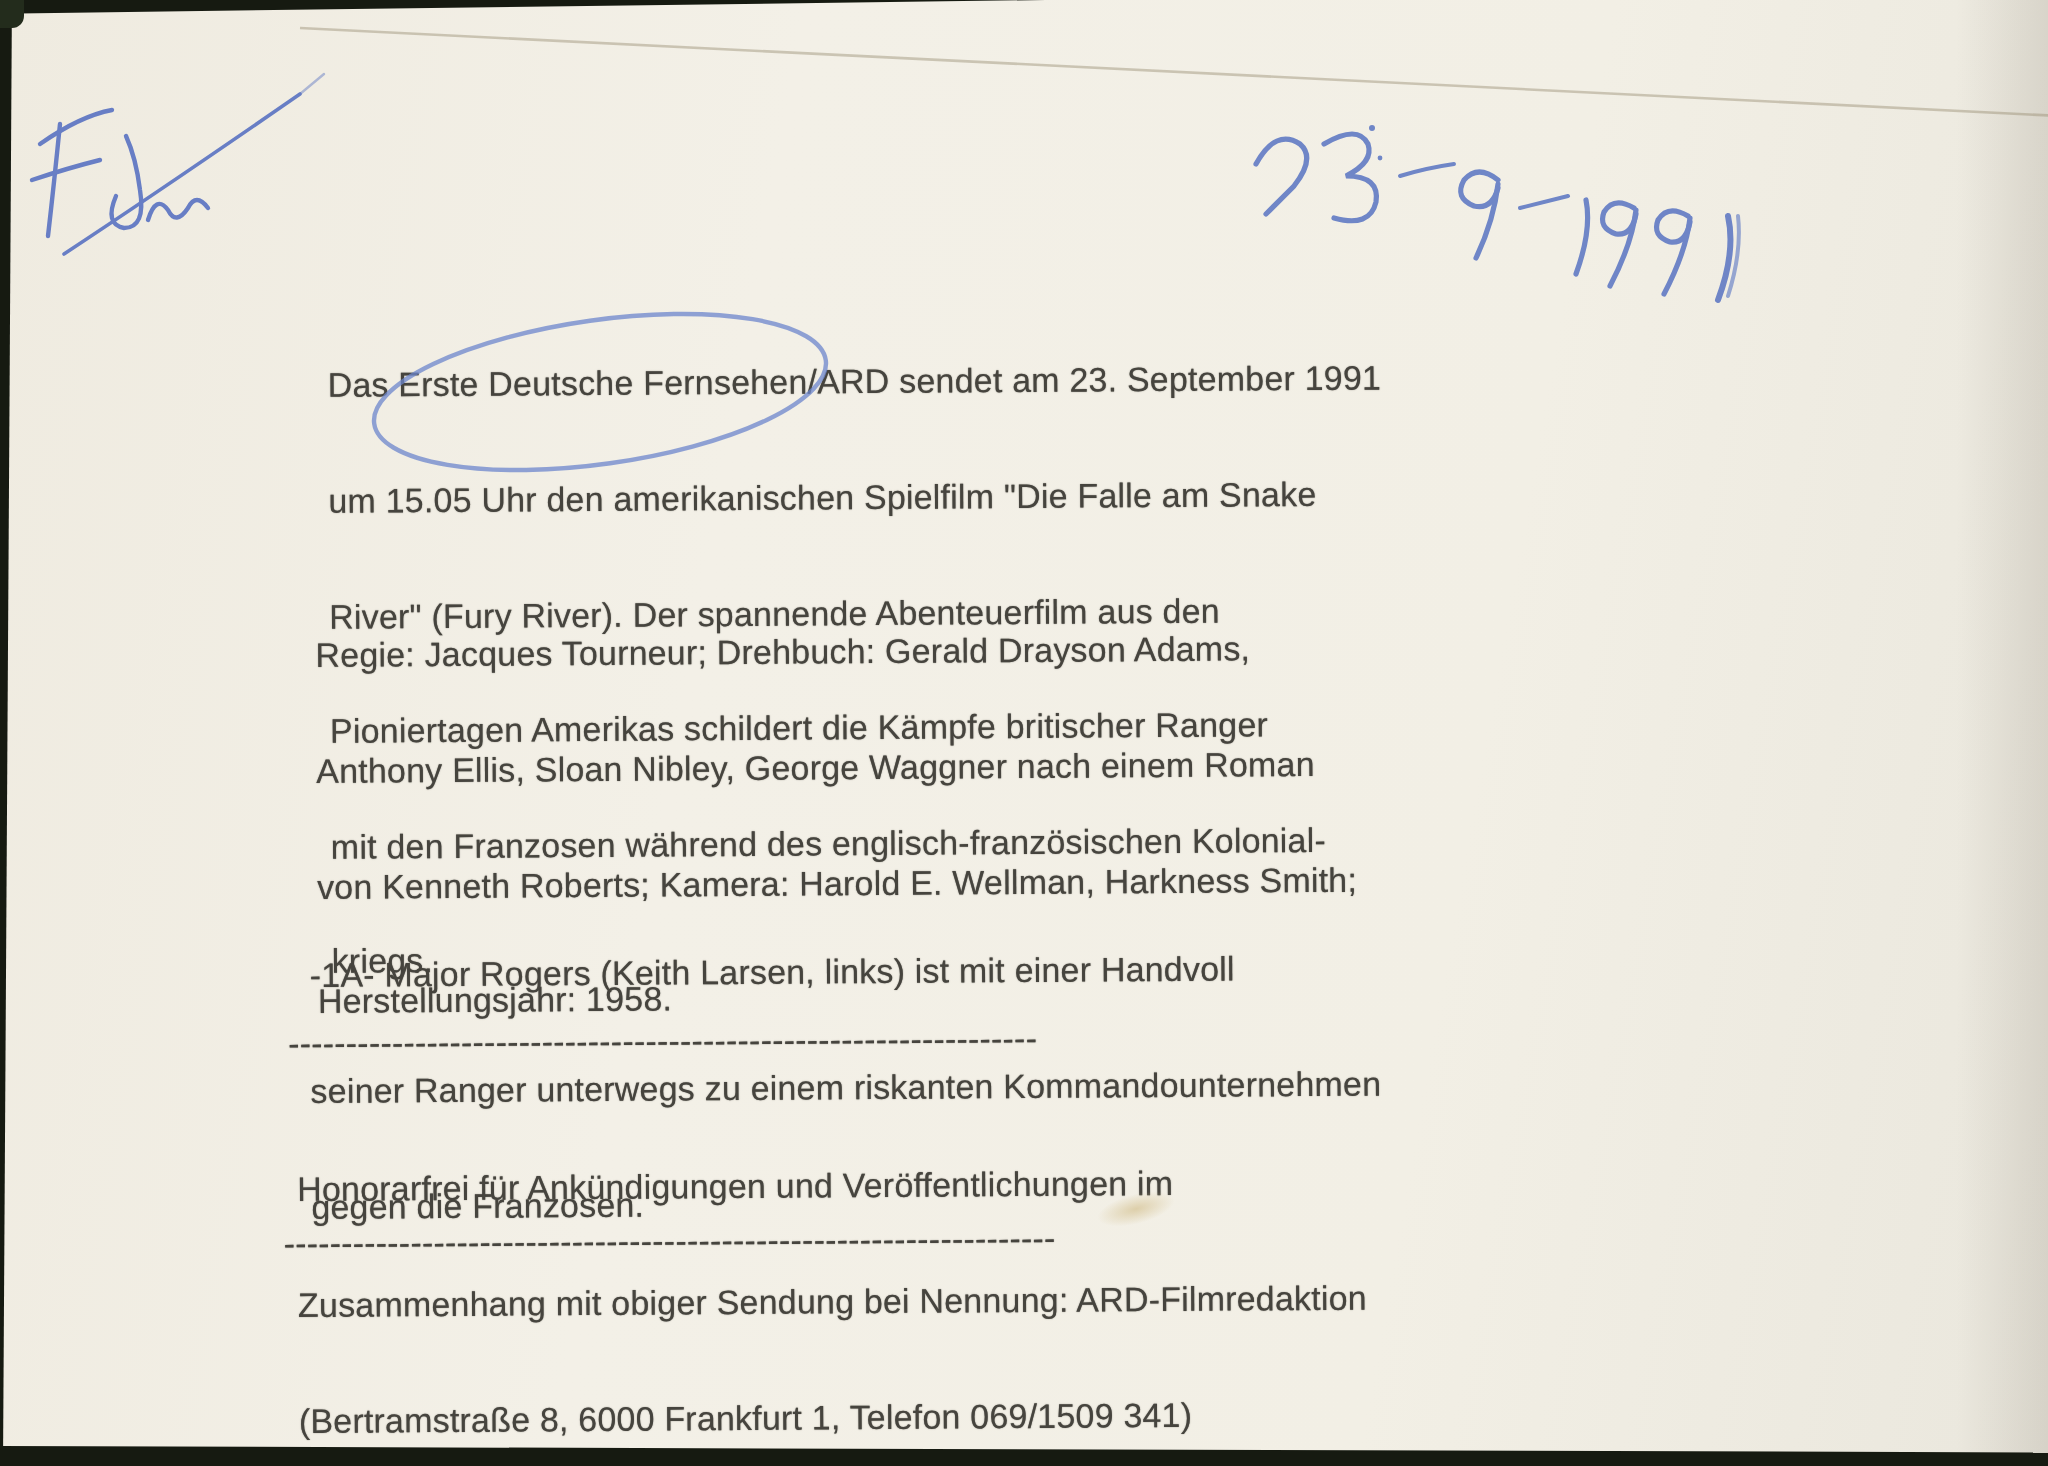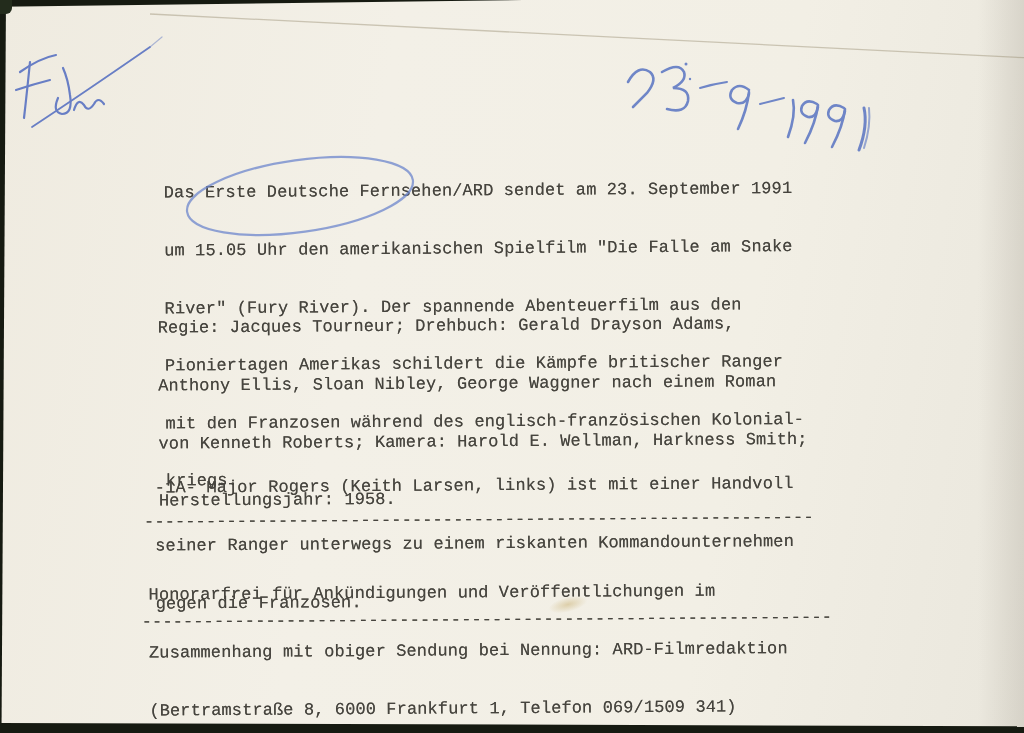--- a/index.html
+++ b/index.html
@@ -1,20 +1,20 @@
 <!DOCTYPE html>
 <html lang="de"><head>
 <meta charset="utf-8">
 <style>
   html,body{margin:0;padding:0;background:#181c13;}
   .scan{
     position:relative;width:1024px;height:733px;overflow:hidden;
     background:
       linear-gradient(100deg,#efebe0 0%,#f3f0e7 35%,#f2efe5 70%,#eae7dd 100%);
-    font-family:Liberation Mono, monospace;
+    font-family:Liberation Sans, sans-serif;
   }
   
   .shade-right{position:absolute;top:0;right:0;width:46px;height:100%;
     background:linear-gradient(to right,rgba(180,174,162,0) 0%,rgba(168,162,150,0.30) 100%);}
   .crease{position:absolute;pointer-events:none;}
   
   .edge{position:absolute;background:#161a11;}
   .edge-top{left:-12px;top:-13px;width:780px;height:20px;transform:rotate(-0.75deg);transform-origin:left top;}
   .edge-left{left:-2px;top:-4px;width:8px;height:105%;transform:rotate(0.35deg);transform-origin:left top;}
   .edge-bottom{left:-4px;bottom:-5px;width:104%;height:15px;transform:rotate(0.18deg);transform-origin:left bottom;}

